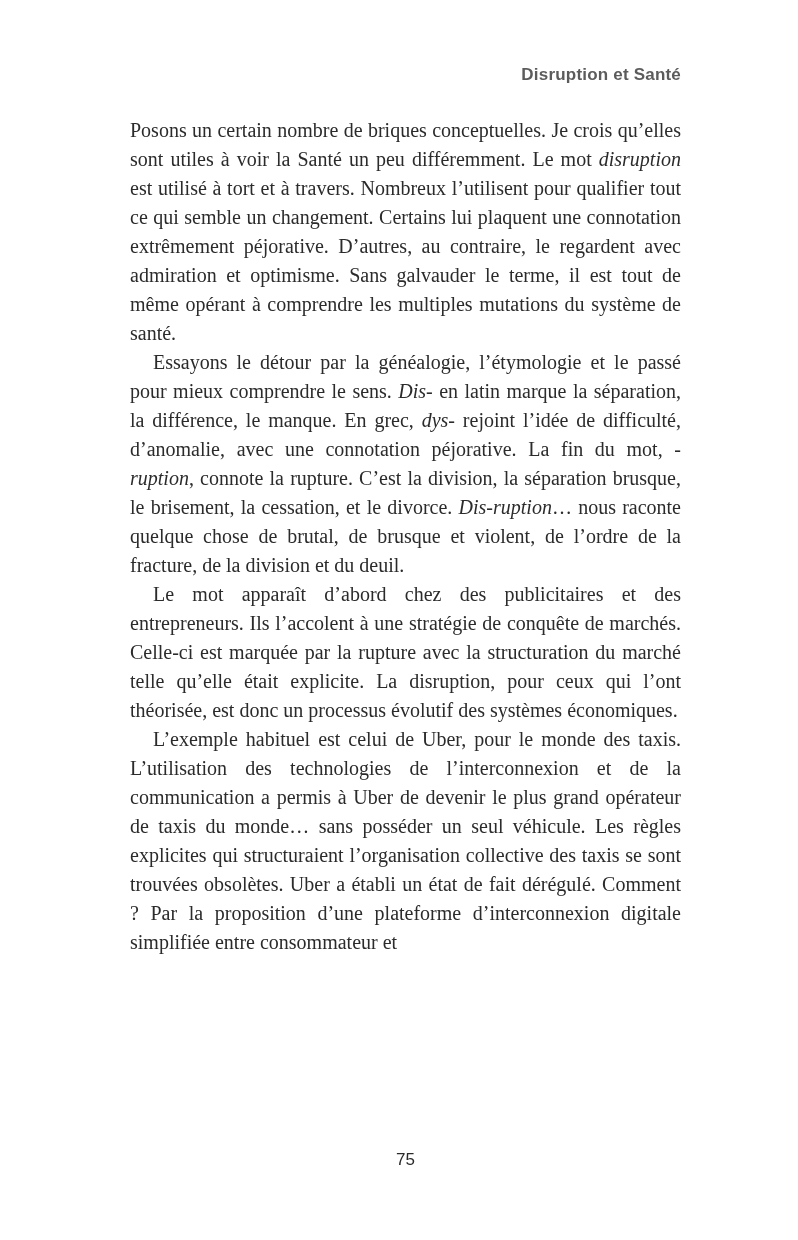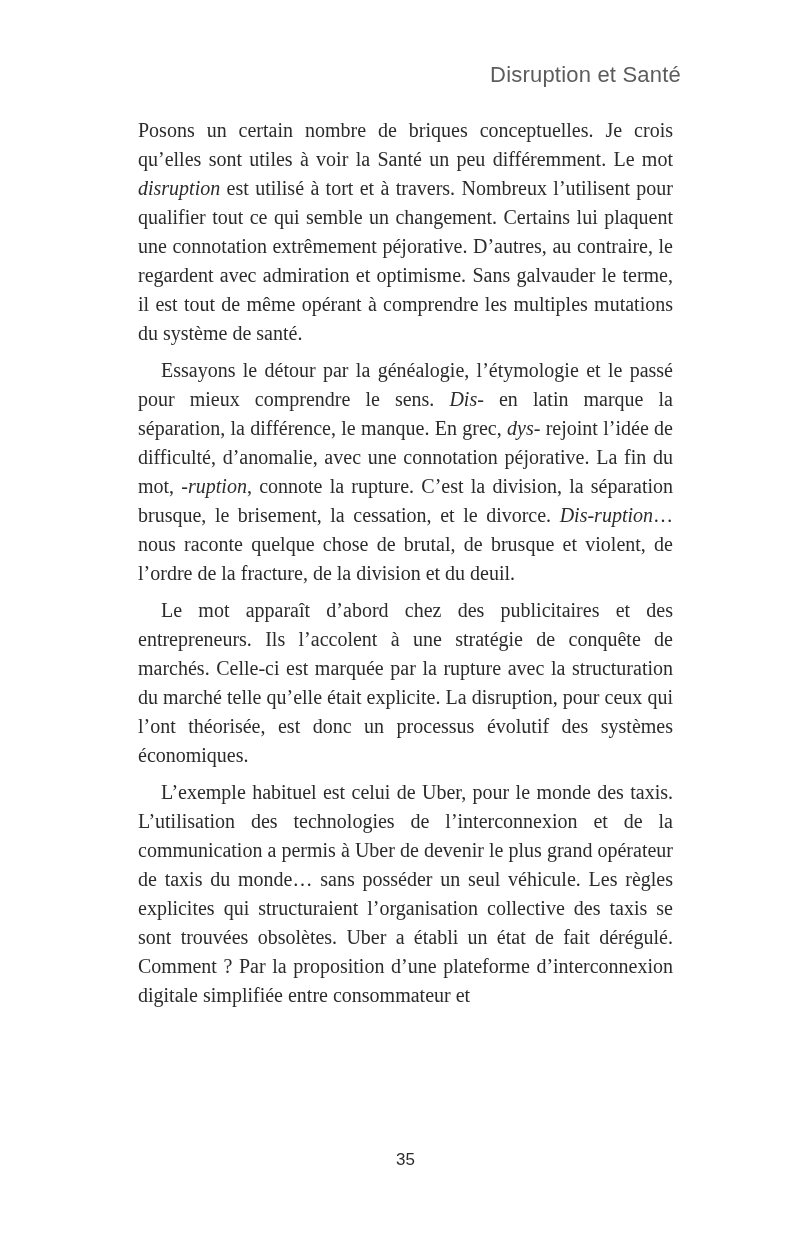--- a/index.html
+++ b/index.html
@@ -18,43 +18,44 @@
   }
   .content {
     position: absolute;
     left: 130px;
     top: 64px;
     width: 551px;
   }
   .running-header {
     text-align: right;
     font-family: "Liberation Sans", sans-serif;
-    font-size: 22px;
+    font-size: 17px;
     line-height: 21px;
     color: var(--header-color, #5c5c5c);
     letter-spacing: 0.2px;
+    font-weight: bold;
   }
   h1.page-title {
     margin: 49px 0 0 0;
     font-family: "Liberation Sans", sans-serif;
     font-weight: 500;
     font-size: 27px;
     line-height: 34px;
     letter-spacing: 0.6px;
     color: var(--title-color, #1c1c1c);
   }
   .body-text {
     margin-top: 31px;
     color: var(--body-color, #2b2b2b);
     font-size: 20px;
     line-height: 29px;
     text-align: justify;
   }
   .body-text p {
-    margin: 8px;
+    margin: 0;
     padding: 0;
   }
   .body-text p.indent {
     text-indent: 23px;
   }
   .body-text em {
     font-style: italic;
   }
   .page-number {
     position: absolute;
@@ -73,14 +74,14 @@
 <div class="page">
   <div class="content">
     <div class="running-header">Disruption et Santé</div>
     <div class="body-text">
         <p><span>Posons un certain nombre de briques conceptuelles. Je crois qu’elles sont utiles à voir la Santé un peu différemment. Le mot </span><em>disruption</em><span> est utilisé à tort et à travers. Nombreux l’utilisent pour qualifier tout ce qui semble un changement. Certains lui plaquent une connotation extrêmement péjorative. D’autres, au contraire, le regardent avec admiration et optimisme. Sans galvauder le terme, il est tout de même opérant à comprendre les multiples mutations du système de santé.</span></p>
         <p class="indent"><span>Essayons le détour par la généalogie, l’étymologie et le passé pour mieux comprendre le sens. </span><em>Dis-</em><span> en latin marque la séparation, la différence, le manque. En grec, </span><em>dys-</em><span> rejoint l’idée de difficulté, d’anomalie, avec une connotation péjorative. La fin du mot, </span><em>-ruption</em><span>, connote la rupture. C’est la division, la séparation brusque, le brisement, la cessation, et le divorce. </span><em>Dis-ruption</em><span>… nous raconte quelque chose de brutal, de brusque et violent, de l’ordre de la fracture, de la division et du deuil.</span></p>
         <p class="indent"><span>Le mot apparaît d’abord chez des publicitaires et des entrepreneurs. Ils l’accolent à une stratégie de conquête de marchés. Celle-ci est marquée par la rupture avec la structuration du marché telle qu’elle était explicite. La disruption, pour ceux qui l’ont théorisée, est donc un processus évolutif des systèmes économiques.</span></p>
         <p class="indent"><span>L’exemple habituel est celui de Uber, pour le monde des taxis. L’utilisation des technologies de l’interconnexion et de la communication a permis à Uber de devenir le plus grand opérateur de taxis du monde… sans posséder un seul véhicule. Les règles explicites qui structuraient l’organisation collective des taxis se sont trouvées obsolètes. Uber a établi un état de fait dérégulé. Comment ? Par la proposition d’une plateforme d’interconnexion digitale simplifiée entre consommateur et</span></p>
       </div>
   </div>
-  <div class="page-number">35</div>
+  <div class="page-number">75</div>
 </div>
 
 </body></html>

